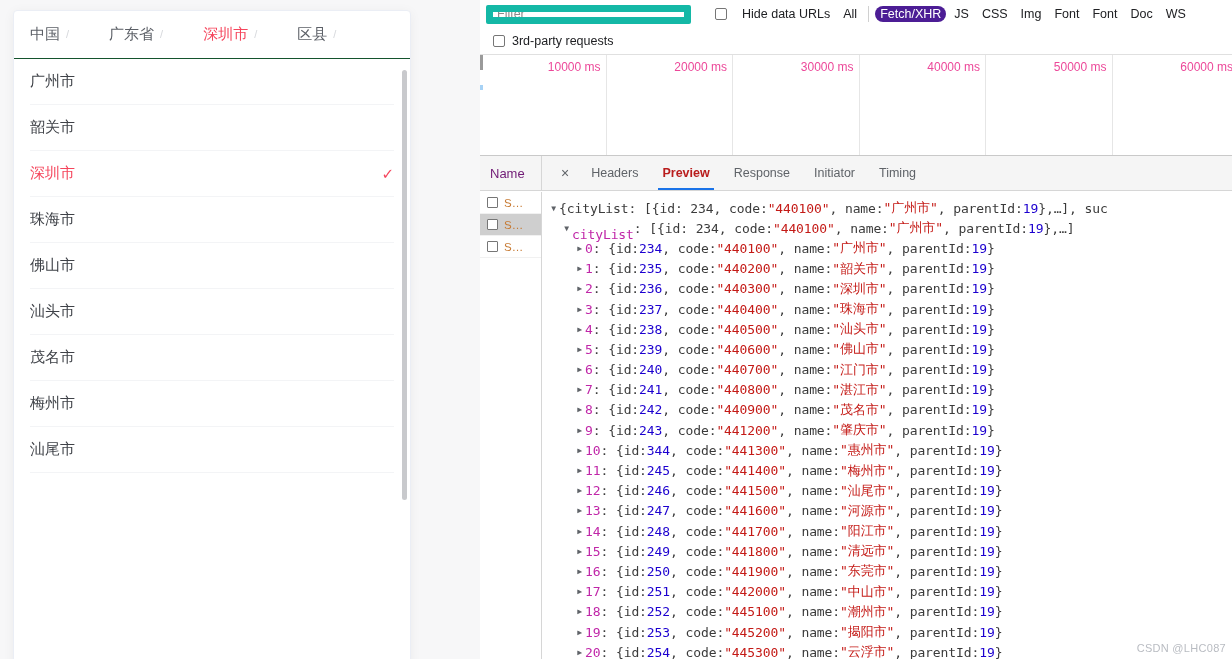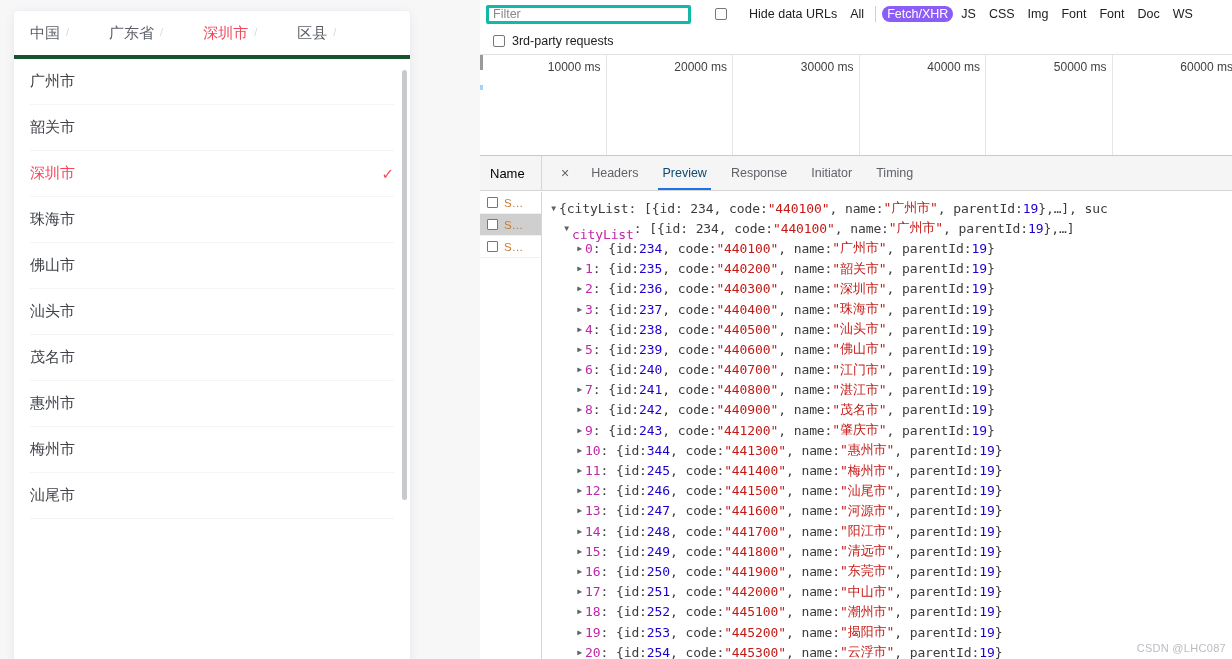--- a/index.html
+++ b/index.html
@@ -20,21 +20,21 @@
   #picker-card{
     position:absolute;left:13px;top:10px;width:396px;height:660px;
     background:#ffffff;
     border:1px solid #ebeef5;
     border-top-left-radius:4px;border-top-right-radius:4px;
     box-shadow:0 2px 12px rgba(0,0,0,.05);
     overflow:hidden;
   }
   #tab-bar{
     height:48px;
-    border-bottom:4px solid #14532d;
+    border-bottom:1px solid #14532d;
     display:flex;align-items:center;
     padding-left:16px;
     box-sizing:border-box;
   }
   .tab-item{
     display:flex;align-items:center;
     color:#5b5f66;
     font-size:15px;
     white-space:nowrap;
     cursor:pointer;
@@ -83,21 +83,21 @@
   
   #filter-bar{
     height:28px;
     display:flex;align-items:center;
     padding:0 2px 0 6px;
     box-sizing:border-box;
     background:#ffffff;
   }
   #filter-input{
     width:205px;height:19px;
-    border:3px solid #14b8a6;
+    border:7px solid #14b8a6;
     border-radius:2px;
     font-size:12.5px;
     color:#202124;
     padding:0 4px;
     box-sizing:border-box;
     outline:none;
     font-family:"Liberation Sans","DejaVu Sans",sans-serif;
     background:#fff;
   }
   #filter-input::placeholder{color:#8a8a8a;}
@@ -114,21 +114,21 @@
   .tb-label{
     font-size:12.5px;color:#202124;
     white-space:nowrap;cursor:default;
   }
   .tb-btn{
     font-size:12.5px;color:#202124;
     white-space:nowrap;cursor:pointer;
     padding:1px 5px;border-radius:8px;
   }
   .tb-btn.active{
-    background:#8b5cf6;color:#ffffff;
+    background:#4c1d95;color:#ffffff;
   }
   .tb-divider{
     width:1px;height:16px;background:#d0d0d0;flex:0 0 auto;
   }
   
   #thirdparty-bar{
     height:27px;
     display:flex;align-items:center;gap:7px;
     padding-left:13px;
     border-bottom:1px solid #e0e0e0;
@@ -148,35 +148,35 @@
   #overview-left-tick{
     position:absolute;left:0;top:30px;width:3px;height:5px;background:#a7d2f5;
   }
   .tl-cell{
     position:absolute;top:0;bottom:0;
     border-right:1px solid #e6e6e6;
     box-sizing:border-box;
   }
   .tl-label{
     position:absolute;top:5px;right:5px;
-    font-size:12px;color:#404040;white-space:nowrap;
+    font-size:12px;color:#ec4899;white-space:nowrap;
   }
   
   #detail-bar{
     height:35px;
     display:flex;align-items:stretch;
     border-bottom:1px solid #d6d6d6;
     background:#f5f5f5;
     box-sizing:border-box;
   }
   #name-col{
     width:62px;flex:0 0 auto;
     display:flex;align-items:center;
     padding-left:10px;
-    font-size:13px;color:#000000;
+    font-size:13px;color:#701a75;
     border-right:1px solid #d6d6d6;
     background:#f5f5f5;
     box-sizing:border-box;
   }
   #detail-tabs{
     flex:1;display:flex;align-items:center;
     background:#f5f5f5;
     padding-left:9px;
     gap:0;
   }
@@ -184,21 +184,21 @@
     font-size:14px;color:#5f6368;cursor:pointer;
     padding:0 10px;line-height:1;
   }
   .dtab{
     font-size:12.5px;color:#5f6368;
     padding:0 12px;height:100%;
     display:flex;align-items:center;
     cursor:pointer;position:relative;
     white-space:nowrap;
   }
-  .dtab.active{color:#0c4a6e;font-weight:normal;}
+  .dtab.active{color:#b91c1c;font-weight:bold;}
   .dtab.active::after{
     content:"";position:absolute;left:8px;right:8px;bottom:0;height:2px;
     background:#1a73e8;
   }
 
   
   #detail-body{
     position:absolute;left:0;right:0;top:192px;bottom:0;
     display:flex;
   }
@@ -310,40 +310,37 @@
         <div class="city-row">
           <span>佛山市</span>
         </div>
         <div class="city-row">
           <span>汕头市</span>
         </div>
         <div class="city-row">
           <span>茂名市</span>
         </div>
         <div class="city-row">
-          <span>惠州市</span>
-        </div>
-        <div class="city-row">
           <span>梅州市</span>
         </div>
         <div class="city-row">
           <span>汕尾市</span>
         </div>
       </div>
   </div>
   <div id="left-scrollbar"></div>
 </div>
 
 <div id="devtools">
 
   <div id="filter-bar">
     <input id="filter-input" type="text" placeholder="Filter" style="">
     <div style="width:24px;flex:0 0 auto;"></div>
     <span class="cb"></span>
-    <span class="tb-label" style="margin-left:22px;">Hide data URLs</span>
+    <span class="tb-label" style="margin-left:15px;">Hide data URLs</span>
     <span class="tb-btn" style="margin-left:8px;">All</span>
     <span class="tb-divider" style="margin:0 6px;"></span>
     <span id="type-filters" style="display:flex;align-items:center;gap:3px;">
         <span class="tb-btn active">Fetch/XHR</span>
         <span class="tb-btn">JS</span>
         <span class="tb-btn">CSS</span>
         <span class="tb-btn">Img</span>
         <span class="tb-btn">Font</span>
         <span class="tb-btn">Font</span>
         <span class="tb-btn">Doc</span>

